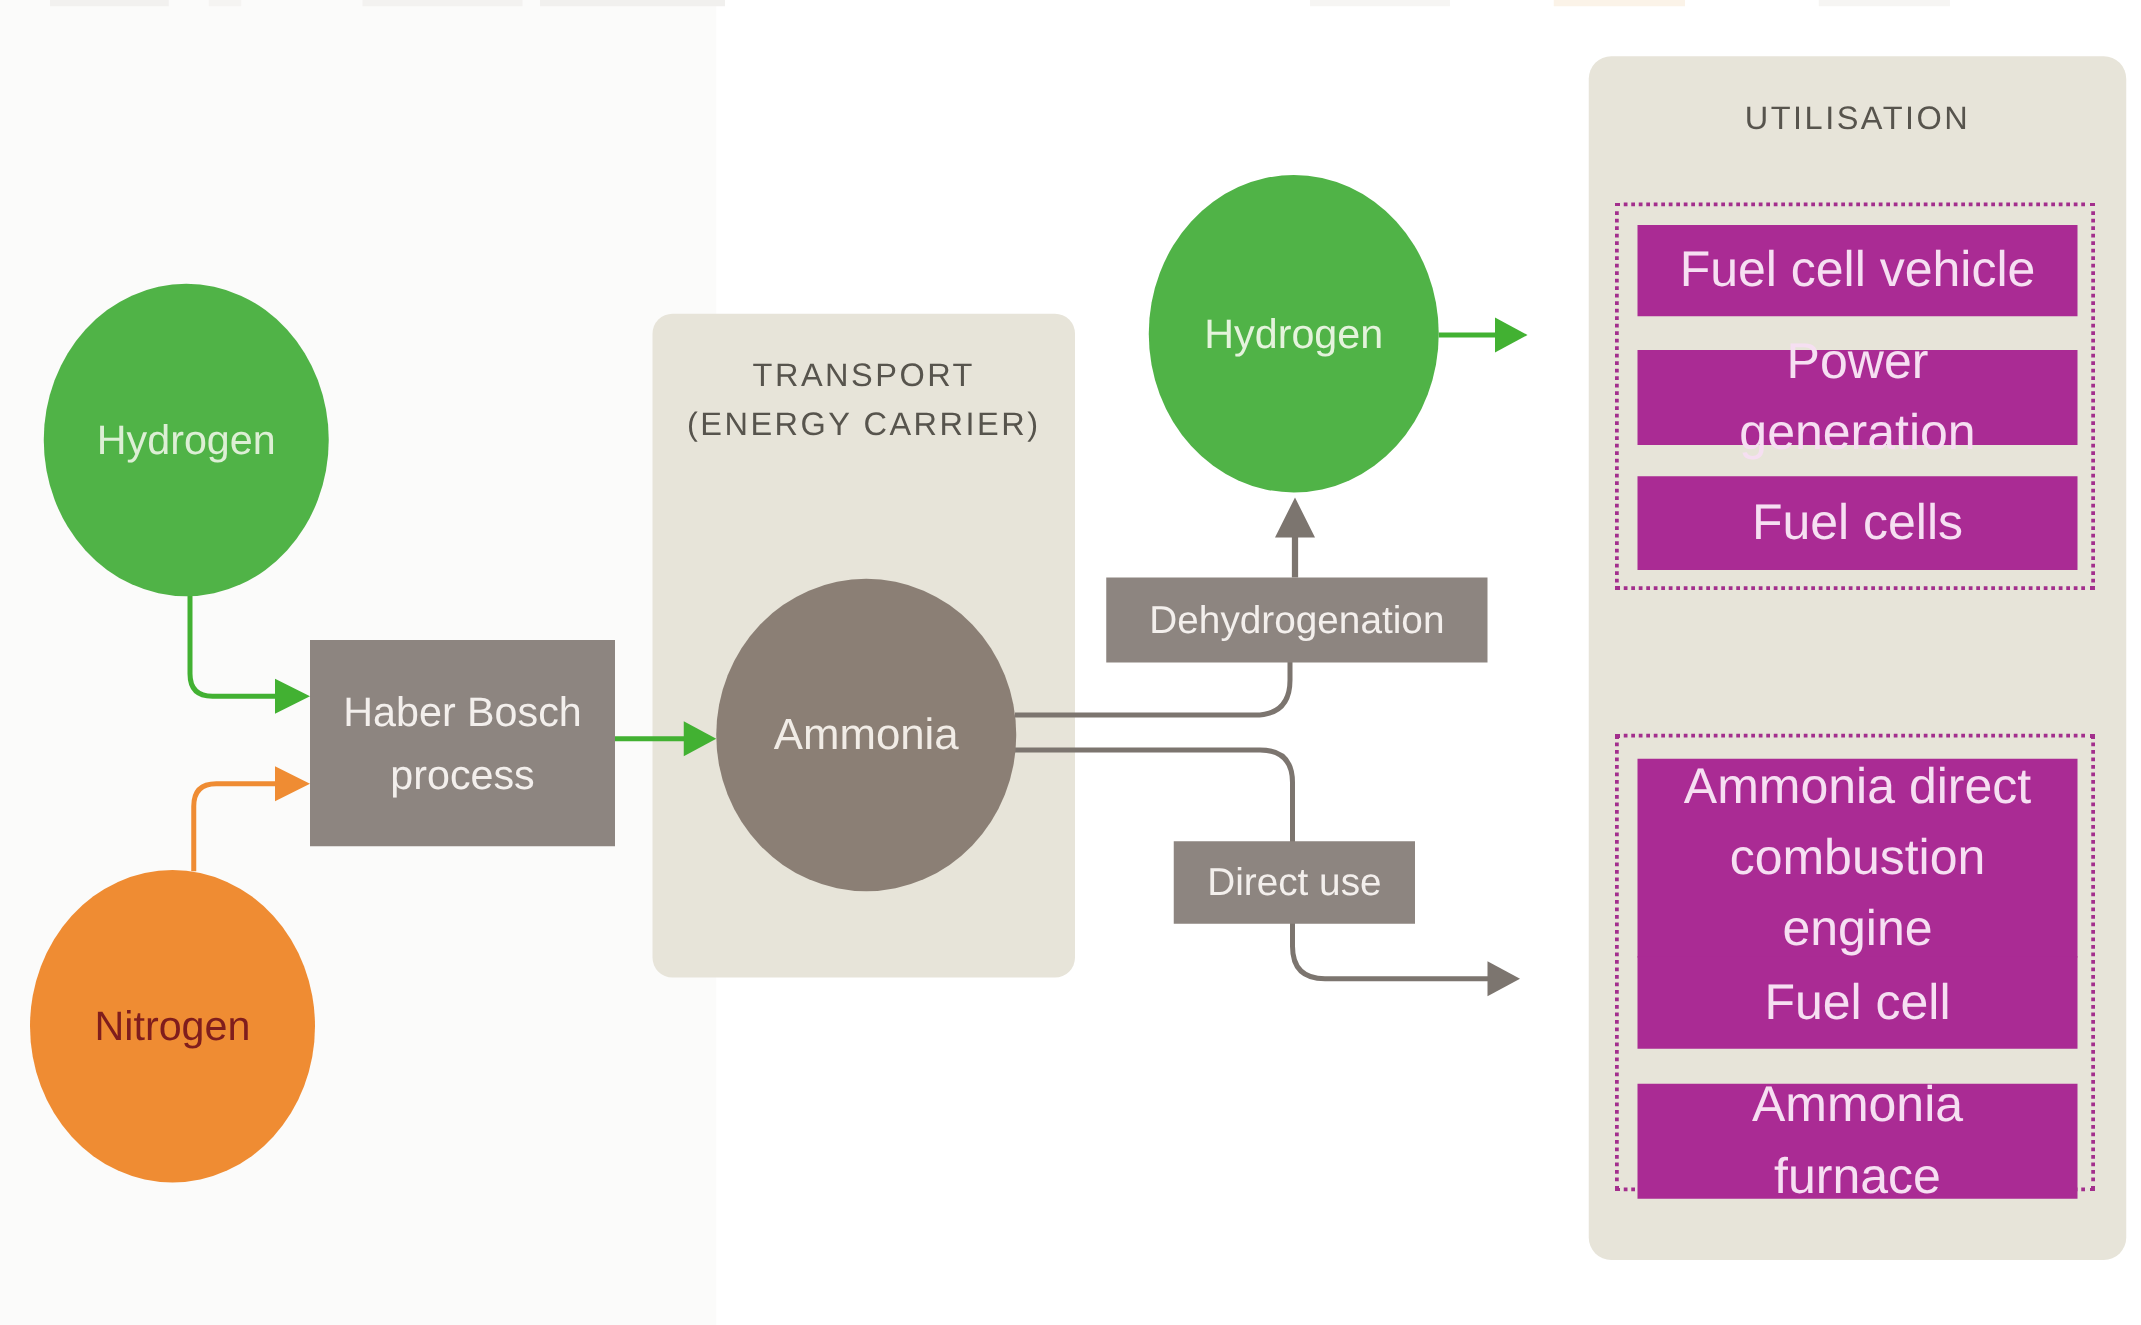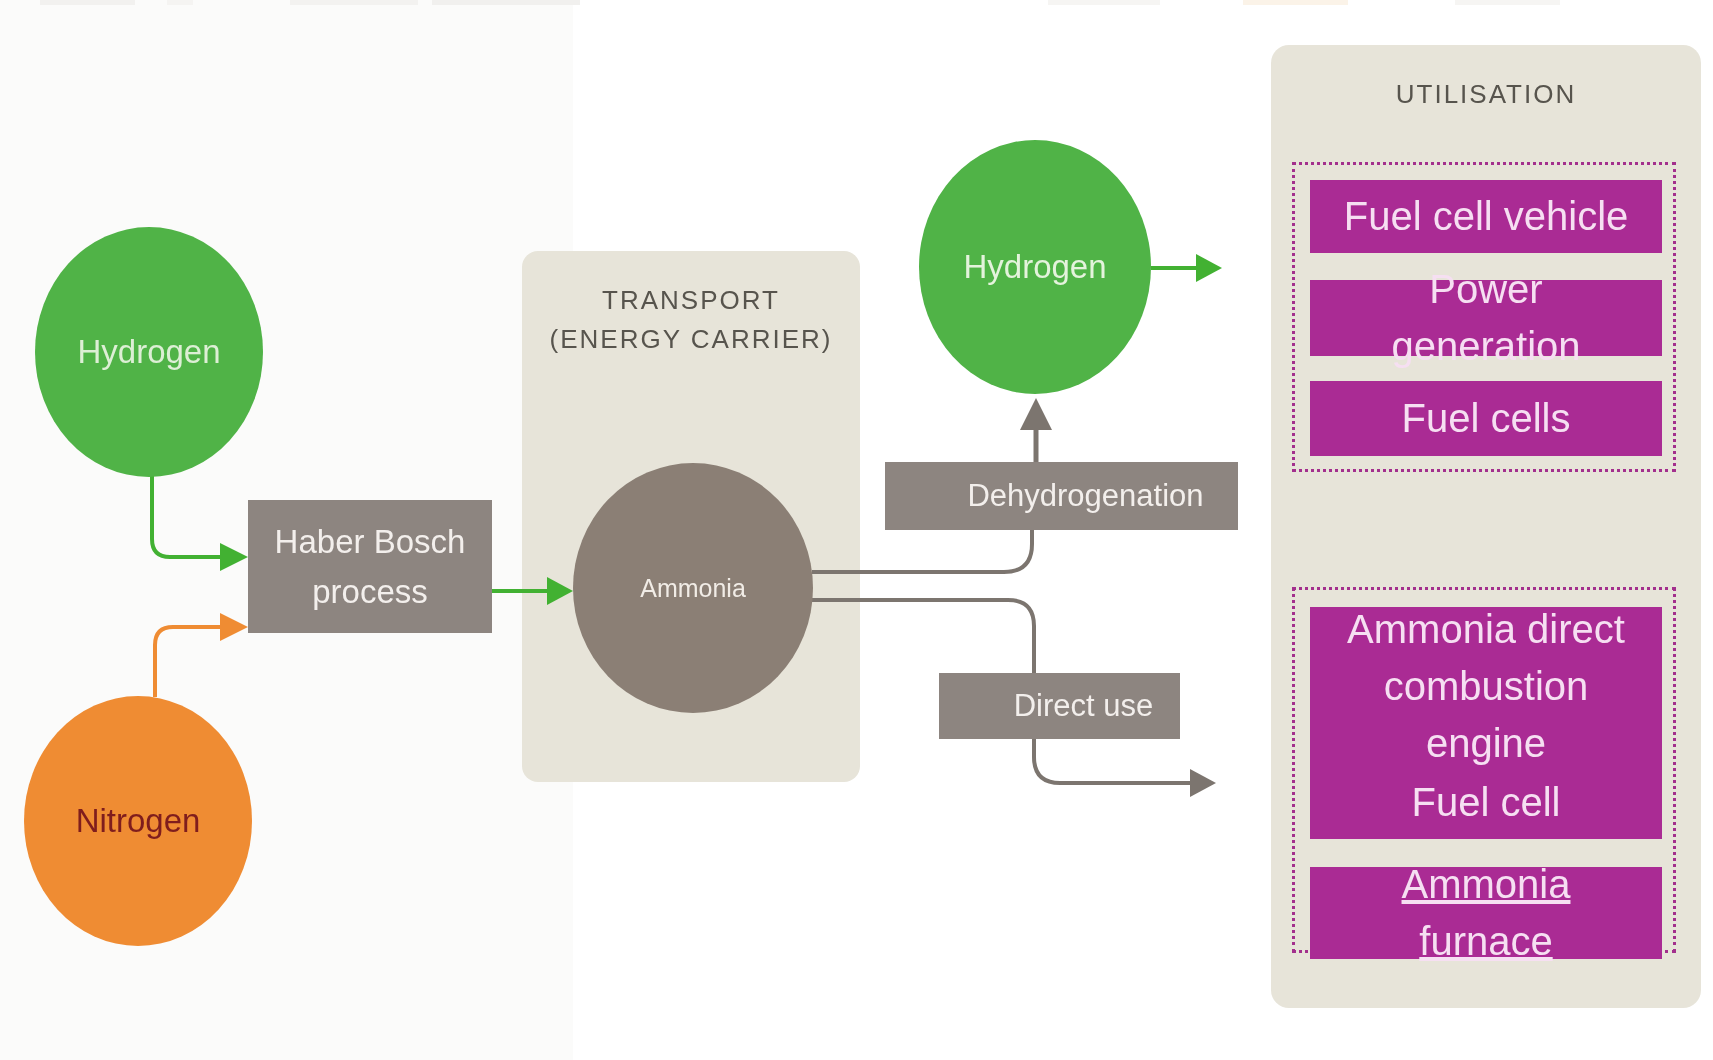--- a/index.html
+++ b/index.html
@@ -58,43 +58,42 @@
     display:flex;align-items:center;justify-content:center;
     text-align:center;
     box-sizing:border-box;
     padding:0 24px;
   }
   .ub1{top:15px;height:73px;}
   .ub2{top:115px;height:76px;}
   .ub3{top:216px;height:75px;}
   .ub4{top:17px;height:159px;}
   .ub5{top:175px;height:74px;}
-  .ub6{top:277px;height:92px;text-decoration:underline;}
+  .ub6{top:277px;height:92px;}
 
   .node-circle{
     position:absolute;
     border-radius:50%;
     display:flex;align-items:center;justify-content:center;
     text-align:center;
     font-size:33px;
   }
   .c-hydrogen-left{left:35px;top:227px;width:228px;height:250px;background:#50b347;color:#ddefd5;}
   .c-nitrogen{left:24px;top:696px;width:228px;height:250px;background:#ef8c33;color:#7f1d1d;}
-  .c-ammonia{left:573px;top:463px;width:240px;height:250px;background:#8b7f75;color:#f1ece6;font-size:25px;}
+  .c-ammonia{left:573px;top:463px;width:240px;height:250px;background:#8b7f75;color:#f1ece6;font-size:35px;}
   .c-hydrogen-right{left:919px;top:140px;width:232px;height:254px;background:#50b347;color:#e4f3dc;}
 
   .gray-box{
     position:absolute;
     background:#8d8580;
     color:#f3efec;
     display:flex;align-items:center;justify-content:center;
     text-align:center;
-    padding-left:48px;
   }
-  .b-haber{left:248px;top:500px;width:244px;height:133px;font-size:33px;line-height:1.5;padding:0 12px;box-sizing:border-box;}
+  .b-haber{left:248px;top:512px;width:244px;height:165px;font-size:33px;line-height:1.5;padding:0 12px;box-sizing:border-box;}
   .b-dehydro{left:885px;top:462px;width:305px;height:68px;font-size:31px;}
   .b-direct{left:939px;top:657px;width:193px;height:66px;font-size:31px;margin-top:16px;}
 
   .overlay{position:absolute;left:0;top:0;}
 </style>
 </head>
 <body>
 
 <div class="canvas">
 

